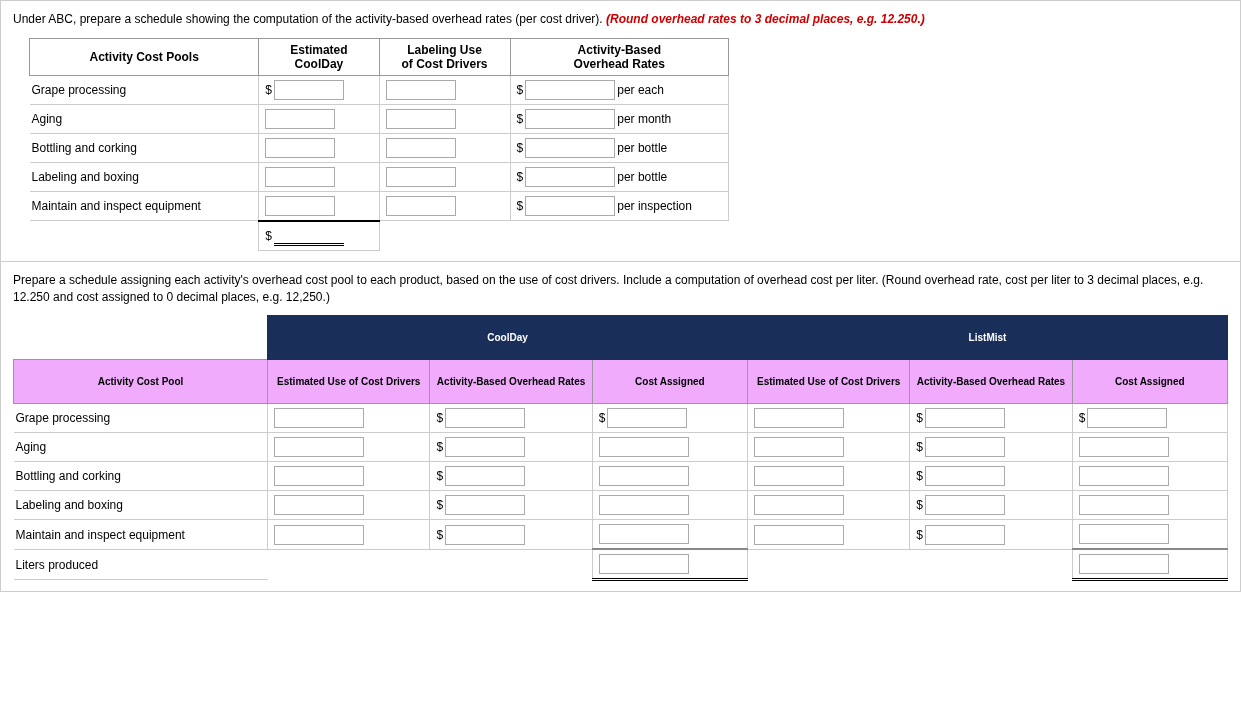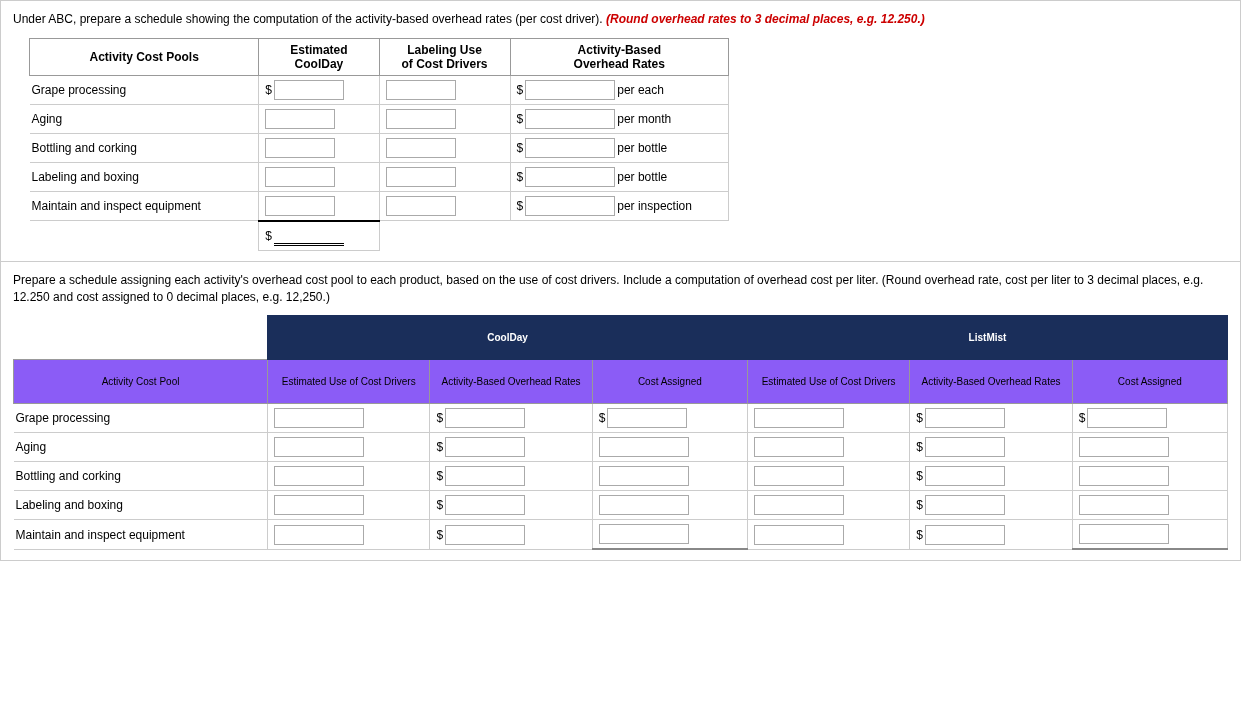--- a/index.html
+++ b/index.html
@@ -25,21 +25,21 @@
 
     .dollar { font-size: 12px; }
 
     
     .section2-title { font-size: 12px; margin-bottom: 10px; line-height: 1.4; }
 
     table.t2 { border-collapse: collapse; width: 100%; }
     table.t2 th { border: 1px solid #999; text-align: center; font-weight: bold; font-size: 10px; padding: 16px 6px; vertical-align: middle; }
     table.t2 td { border: 1px solid #ccc; padding: 4px 6px; vertical-align: middle; font-size: 12px; }
     table.t2 .header-dark { background: #1a2e5a; color: #fff; border: 1px solid #1a2e5a; }
-    table.t2 .header-sub { background: #8b5cf6; font-weight: normal; }
+    table.t2 .header-sub { background: #f0abfc; font-weight: bold; }
     table.t2 .label-col { border: none; border-bottom: 1px solid #ccc; text-align: left; padding-left: 2px; }
 
     .flex-dollar { display: flex; align-items: center; gap: 2px; }
   </style>
 </head>
 <body>
 
 <div class="section section1">
   <p class="instruction">
     <span>Under ABC, prepare a schedule showing the computation of the activity-based overhead rates (per cost driver).</span>
@@ -356,15 +356,28 @@
             <span class="dollar">$</span>
             <input class="field" style="width: 80px;" type="text">
           </div>
         </td>
         <td style="border:1px solid #ccc; border-bottom:2px solid #888;">
           <input class="field" style="width: 90px;" type="text">
         </td>
       </tr>
 
 
+      <tr>
+        <td class="label-col">Liters produced</td>
+        <td style="border:none;"></td>
+        <td style="border:none;"></td>
+        <td style="border:1px solid #ccc; border-bottom:3px double #000;">
+          <input class="field" style="width: 90px;" type="text">
+        </td>
+        <td style="border:none;"></td>
+        <td style="border:none;"></td>
+        <td style="border:1px solid #ccc; border-bottom:3px double #000;">
+          <input class="field" style="width: 90px;" type="text">
+        </td>
+      </tr>
     </tbody>
   </table>
 </div>
 
 </body></html>

